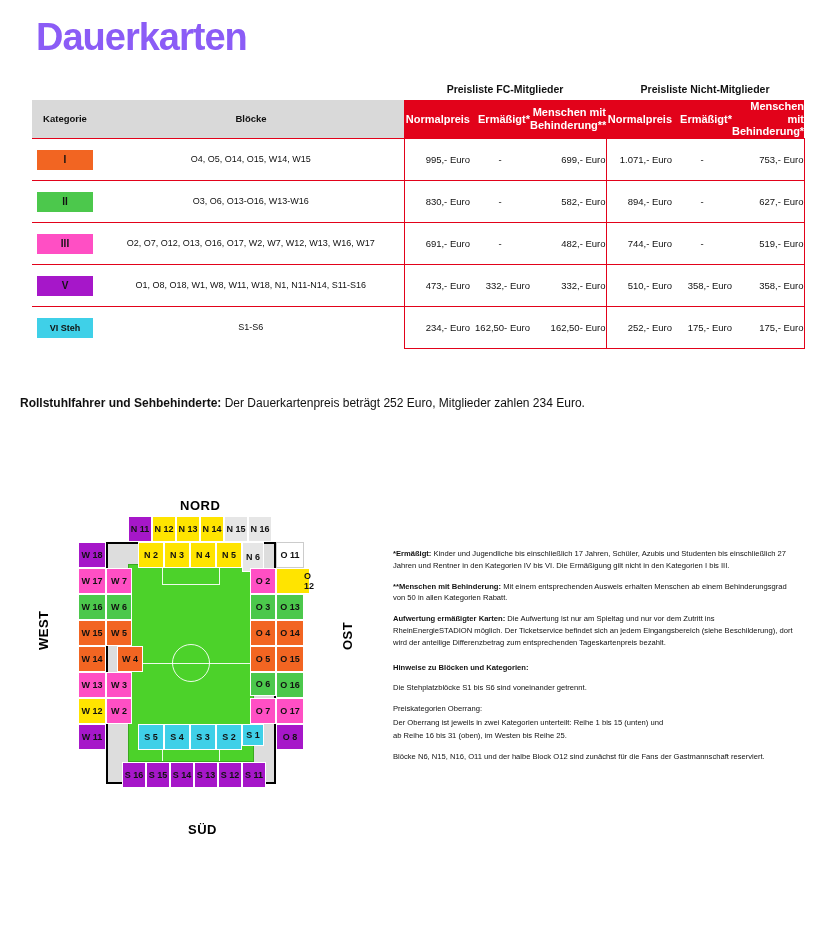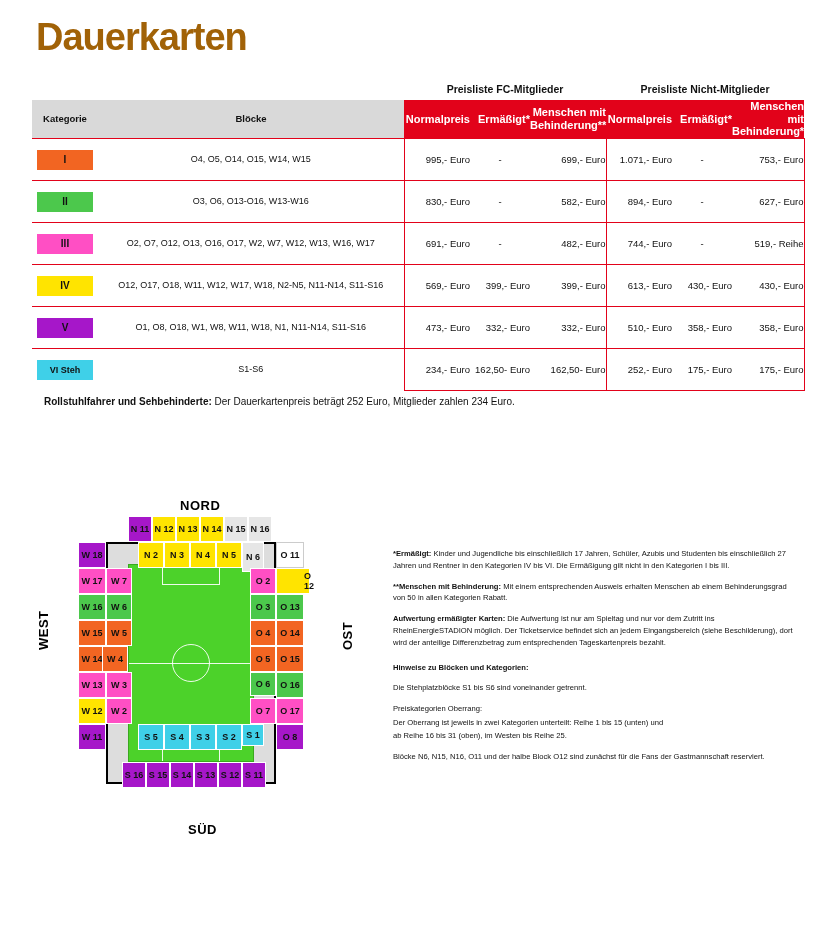--- a/index.html
+++ b/index.html
@@ -17,21 +17,21 @@
   }
 
   
   .title {
     position: absolute;
     left: 36px;
     top: 16px;
     font-size: 38px;
     font-weight: bold;
     letter-spacing: -1px;
-    color: #a16207;
+    color: #8b5cf6;
     text-align: right;
   }
 
   
   .table-wrap {
     position: absolute;
     left: 32px;
     top: 78px;
     width: 772px;
   }
@@ -102,23 +102,23 @@
   }
   .price.dash { text-align: center; padding-right: 0; }
 
   tr.datarow td { border-top: 1px solid #e2021a; }
   tr.lastrow td.endb { border-bottom: 1px solid #e2021a; }
   td.lcol { border-left: 1px solid #e2021a; }
   td.rcol { border-right: 1px solid #e2021a; }
 
   .note {
     position: absolute;
-    left: 44px;
+    left: 20px;
     top: 396px;
-    font-size: 10px;
+    font-size: 12px;
     color: #111;
     width: 600px;
   }
   .note b { font-weight: bold; }
 
   
   .map {
     position: absolute;
     left: 40px;
     top: 490px;
@@ -252,35 +252,23 @@
         <tr class="datarow">
           <td class="catcell">
             <span class="catbadge" style="background:#ff4fc4">III</span>
           </td>
           <td class="blocks">O2, O7, O12, O13, O16, O17, W2, W7, W12, W13, W16, W17</td>
           <td class="price lcol">691,- Euro</td>
           <td class="price dash">-</td>
           <td class="price rcol">482,- Euro</td>
           <td class="price lcol">744,- Euro</td>
           <td class="price dash">-</td>
-          <td class="price rcol">519,- Reihe</td>
-        </tr>
-
-        <tr class="datarow">
-          <td class="catcell">
-            <span class="catbadge" style="background:#ffe400">IV</span>
-          </td>
-          <td class="blocks">O12, O17, O18, W11, W12, W17, W18, N2-N5, N11-N14, S11-S16</td>
-          <td class="price lcol">569,- Euro</td>
-          <td class="price">399,- Euro</td>
-          <td class="price rcol">399,- Euro</td>
-          <td class="price lcol">613,- Euro</td>
-          <td class="price">430,- Euro</td>
-          <td class="price rcol">430,- Euro</td>
-        </tr>
+          <td class="price rcol">519,- Euro</td>
+        </tr>
+
 
         <tr class="datarow">
           <td class="catcell">
             <span class="catbadge" style="background:#a617c9">V</span>
           </td>
           <td class="blocks">O1, O8, O18, W1, W8, W11, W18, N1, N11-N14, S11-S16</td>
           <td class="price lcol">473,- Euro</td>
           <td class="price">332,- Euro</td>
           <td class="price rcol">332,- Euro</td>
           <td class="price lcol">510,- Euro</td>
@@ -394,21 +382,21 @@
         </div>
         <div class="blk" style="left: 210px; top: 130px; width: 26px; height: 26px; background: rgb(242, 101, 34);">
           <span>O 4</span>
         </div>
         <div class="blk" style="left: 236px; top: 130px; width: 28px; height: 26px; background: rgb(242, 101, 34);">
           <span>O 14</span>
         </div>
         <div class="blk" style="left: 38px; top: 156px; width: 28px; height: 26px; background: rgb(242, 101, 34);">
           <span>W 14</span>
         </div>
-        <div class="blk" style="left: 62px; top: 156px; width: 26px; height: 26px; background: rgb(242, 101, 34);">
+        <div class="blk" style="left: 77px; top: 156px; width: 26px; height: 26px; background: rgb(242, 101, 34);">
           <span>W 4</span>
         </div>
         <div class="blk" style="left: 210px; top: 156px; width: 26px; height: 26px; background: rgb(242, 101, 34);">
           <span>O 5</span>
         </div>
         <div class="blk" style="left: 236px; top: 156px; width: 28px; height: 26px; background: rgb(242, 101, 34);">
           <span>O 15</span>
         </div>
         <div class="blk" style="left: 38px; top: 182px; width: 28px; height: 26px; background: rgb(255, 79, 196);">
           <span>W 13</span>

